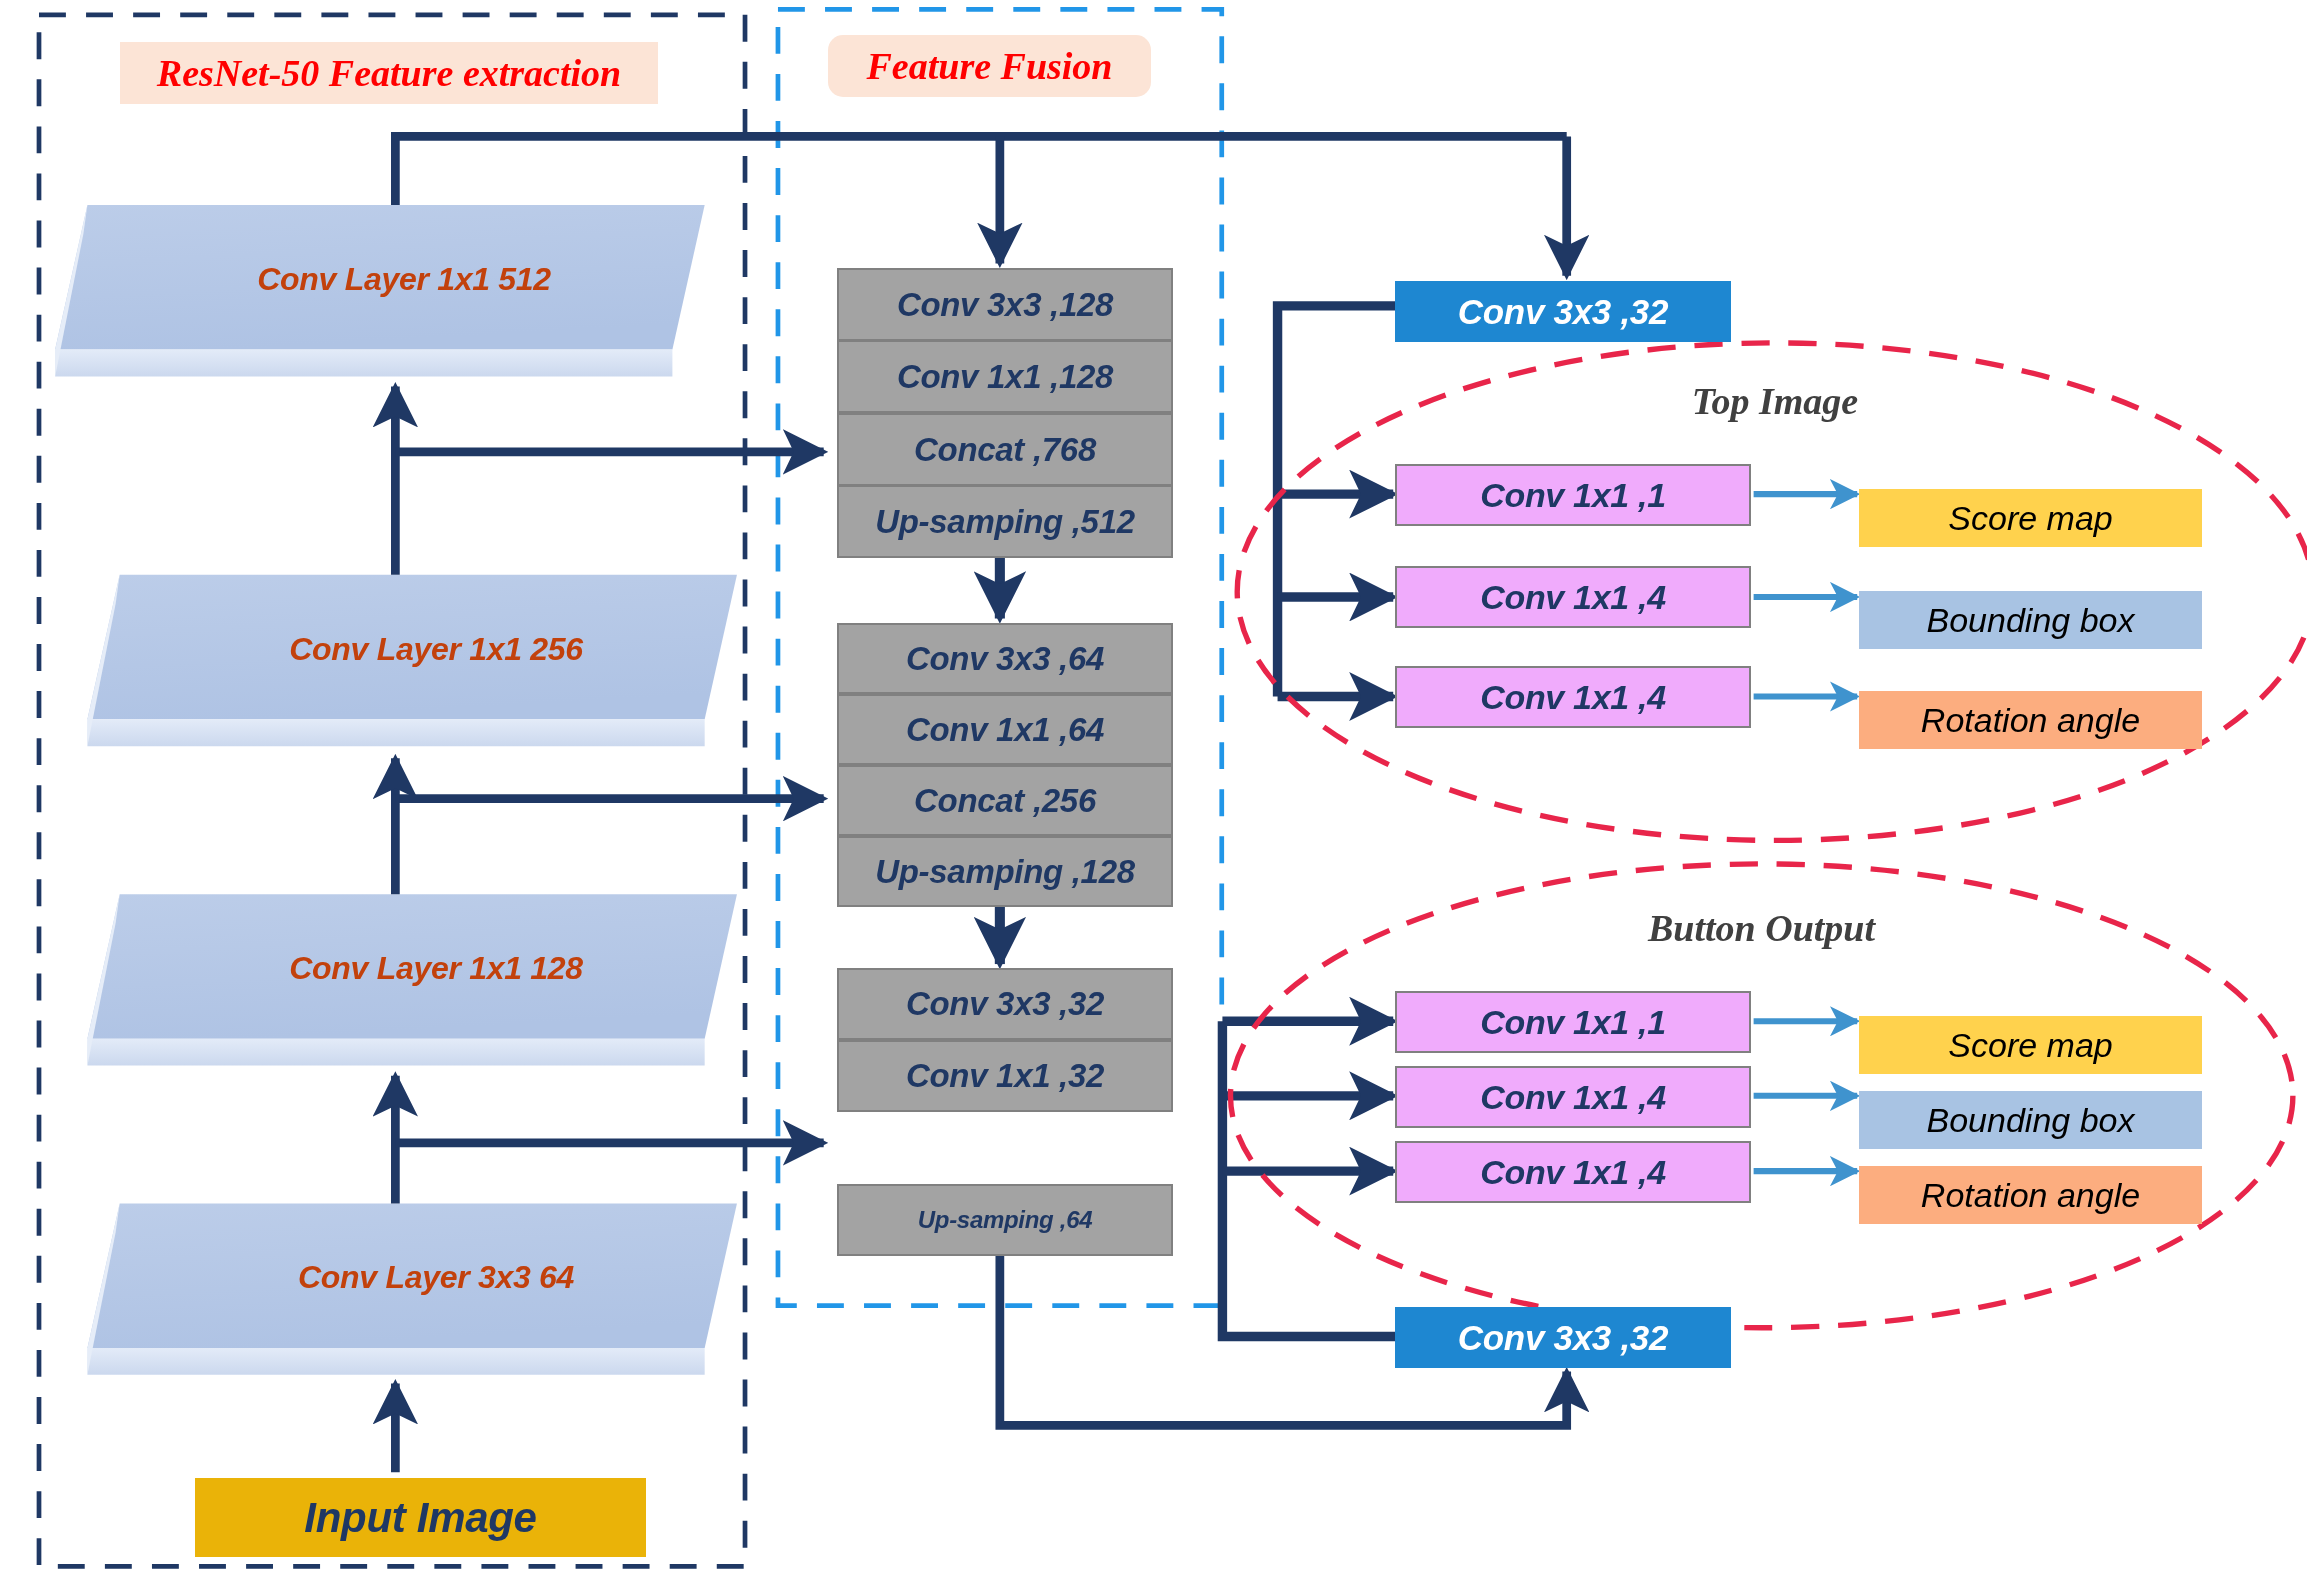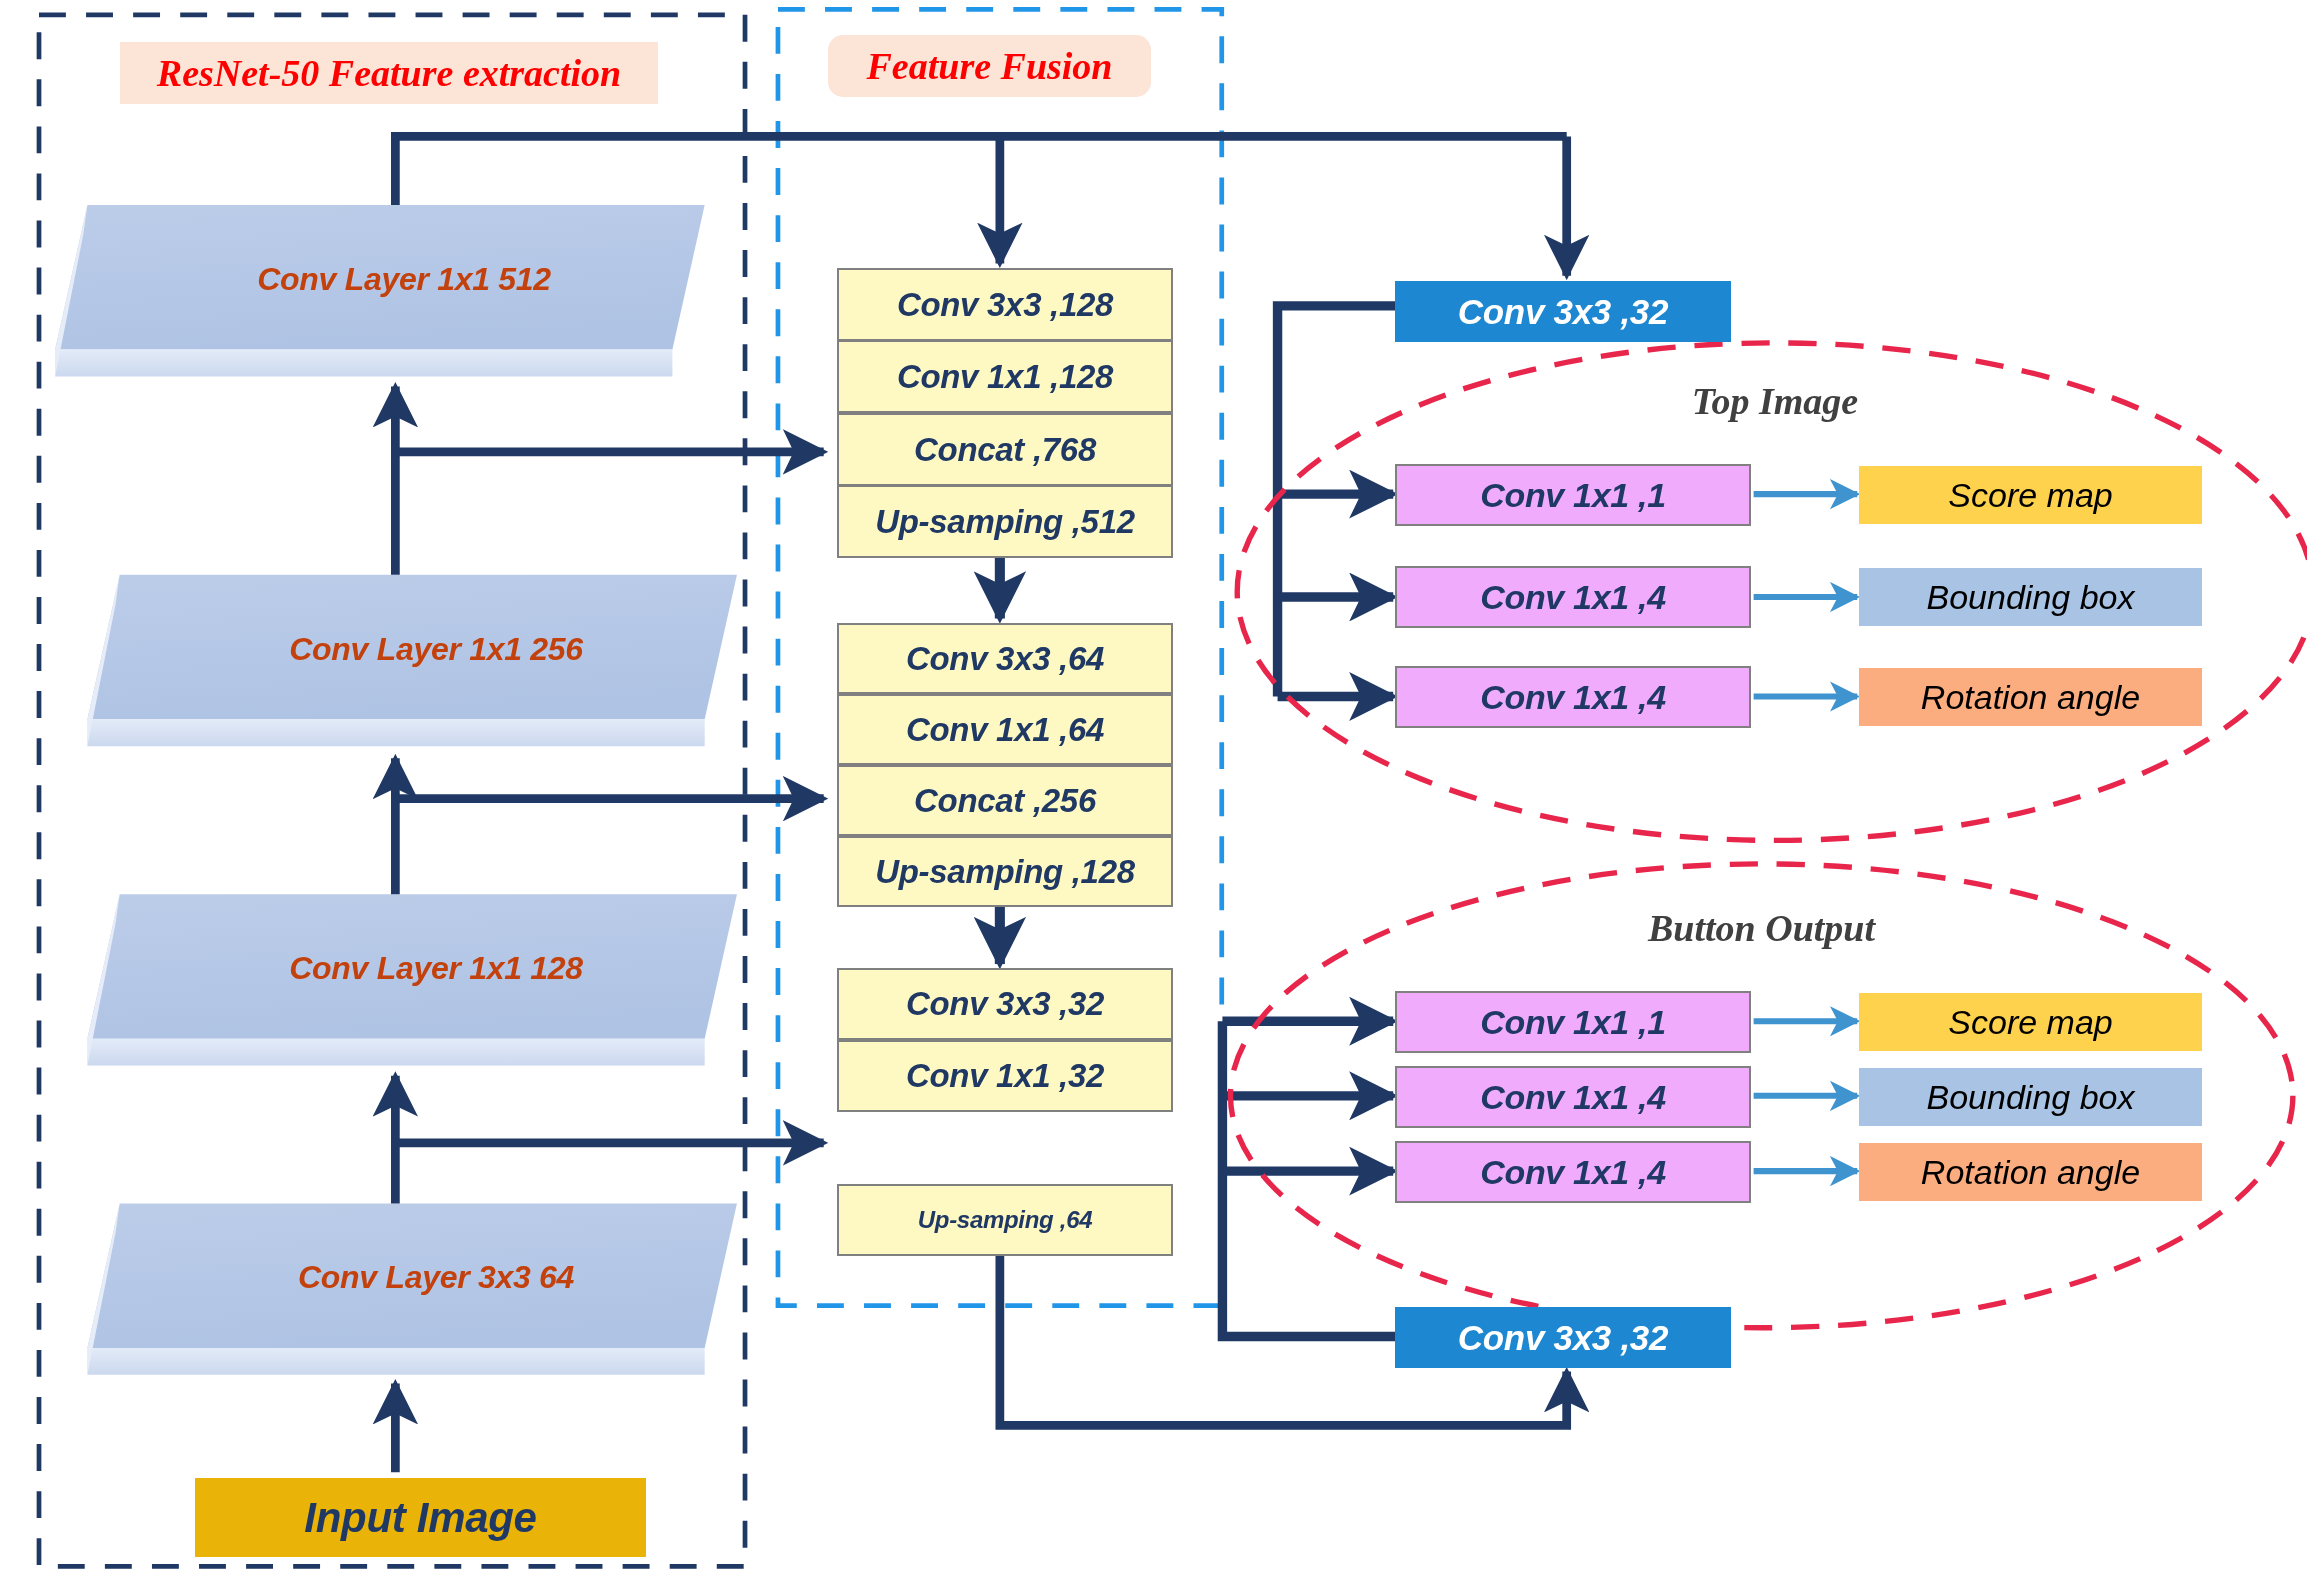--- a/index.html
+++ b/index.html
@@ -41,21 +41,21 @@
     font-weight: bold;
     text-align: center;
     white-space: nowrap;
     display: flex;
     align-items: center;
     justify-content: center;
     letter-spacing: -0.3px;
   }
   .fus-row {
     position: absolute;
-    background: #fef9c3;
+    background: #a3a3a3;
     border: 2px solid #808080;
     color: #1F3864;
     font-weight: bold;
     display: flex;
     align-items: center;
     justify-content: center;
     white-space: nowrap;
     box-sizing: border-box;
     letter-spacing: -0.3px;
   }
@@ -85,20 +85,21 @@
     letter-spacing: -0.3px;
   }
   .out-box {
     position: absolute;
     color: #000000;
     display: flex;
     align-items: center;
     justify-content: center;
     white-space: nowrap;
     box-sizing: border-box;
+    margin-top: 23px;
   }
   .green-box {
     position: absolute;
     background: #eab308;
     color: #1F3864;
     font-weight: bold;
     display: flex;
     align-items: center;
     justify-content: center;
     white-space: nowrap;

